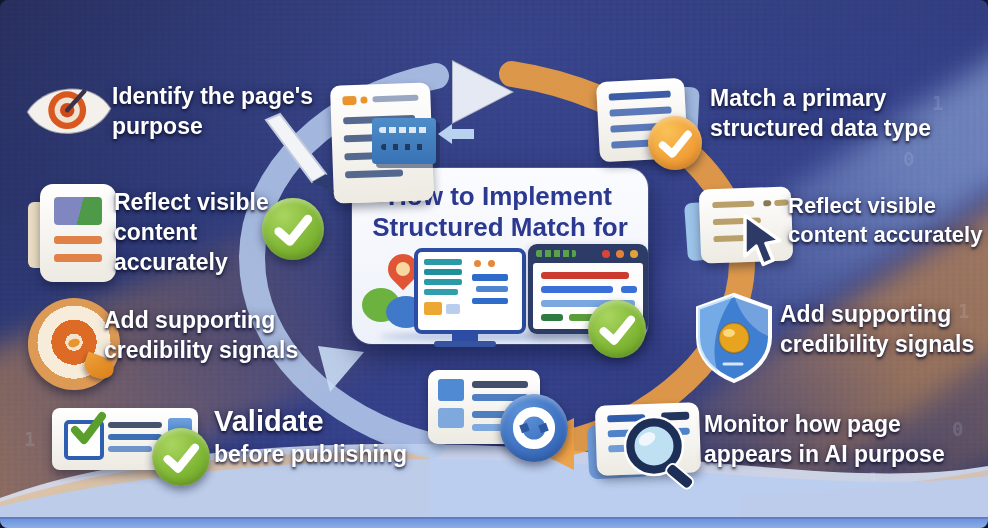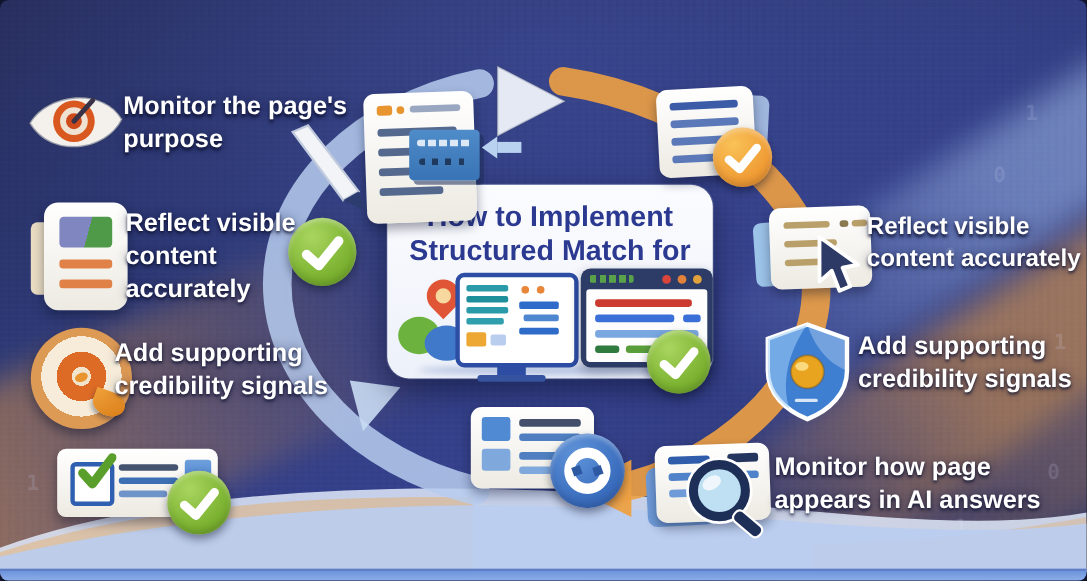--- a/index.html
+++ b/index.html
@@ -168,21 +168,21 @@
     </div>
   </div>
 
   <svg class="icon" style="left:24px;top:76px;" width="90" height="72" viewBox="0 0 100 80">
     <path d="M3 40 C 20 10, 76 2, 97 36 C 80 70, 24 76, 3 40 Z" fill="#f4f1ec" stroke="rgba(45,55,95,.45)" stroke-width="2.5"></path>
     <circle cx="48" cy="38" r="21" fill="#d8581f"></circle>
     <circle cx="48" cy="38" r="14" fill="#f0e2d2"></circle>
     <circle cx="48" cy="38" r="8" fill="#cf4a1a"></circle>
     <line x1="48" y1="38" x2="67" y2="17" stroke="#3a3348" stroke-width="5" stroke-linecap="round"></line>
   </svg>
-  <div class="step-label" style="left:112px;top:82px;">Monitor the page's
+  <div class="step-label" style="left:112px;top:82px;">Identify the page's
 purpose</div>
 
   <div class="icon" style="left:300px;top:80px;width:210px;height:130px;">
     <div class="card-white" style="position:absolute;left:32px;top:4px;width:100px;height:118px;transform:rotate(-2deg);">
       <div class="line" style="left:12px;top:11px;width:14px;height:9px;background:#e8952f;"></div>
       <div class="line" style="left:30px;top:12px;width:7px;height:7px;border-radius:50%;background:#e8952f;"></div>
       <div class="line" style="left:42px;top:12px;width:46px;height:6px;background:#9aa7c0;"></div>
       <div class="line" style="left:12px;top:32px;width:72px;height:7px;background:#55688e;"></div>
       <div class="line" style="left:12px;top:50px;width:72px;height:7px;background:#55688e;"></div>
       <div class="line" style="left:12px;top:68px;width:72px;height:7px;background:#55688e;"></div>
@@ -209,20 +209,22 @@
       <div class="line" style="left:12px;top:28px;width:62px;height:7px;background:#5b79b8;"></div>
       <div class="line" style="left:12px;top:44px;width:62px;height:7px;background:#5b79b8;"></div>
       <div class="line" style="left:12px;top:60px;width:48px;height:7px;background:#5b79b8;"></div>
     </div>
     <div class="check-circle check-orange" style="left:52px;top:38px;width:54px;height:54px;">
       <svg viewBox="0 0 100 100">
           <path d="M27 54 L45 70 L74 34" stroke="#fff" stroke-width="14" stroke-linecap="round" stroke-linejoin="round" fill="none"></path>
         </svg>
     </div>
   </div>
+  <div class="step-label" style="left:710px;top:84px;">Match a primary
+structured data type</div>
 
   <div class="icon" style="left:28px;top:184px;width:100px;height:104px;">
     <div style="position:absolute;left:0px;top:18px;width:22px;height:66px;background:#e9dcc2;border-radius:6px;"></div>
     <div class="card-white" style="position:absolute;left:12px;top:0px;width:76px;height:98px;border-radius:13px;">
       <div class="line" style="left:14px;top:13px;width:48px;height:28px;border-radius:4px;background:linear-gradient(105deg,#8087c0 0 54%,#4f9a49 54%);"></div>
       <div class="line" style="left:14px;top:52px;width:48px;height:8px;background:#e08148;"></div>
       <div class="line" style="left:14px;top:70px;width:48px;height:8px;background:#e08148;"></div>
     </div>
   </div>
   <div class="step-label" style="left:114px;top:188px;">Reflect visible
@@ -250,20 +252,24 @@
       </svg>
     <div class="line" style="left:56px;top:14px;width:54px;height:6px;background:#45536e;"></div>
     <div class="line" style="left:56px;top:26px;width:54px;height:6px;background:#3c6fb4;"></div>
     <div class="line" style="left:56px;top:38px;width:44px;height:6px;background:#6f94c9;"></div>
     <div class="line" style="left:116px;top:10px;width:24px;height:28px;background:linear-gradient(180deg,#6fa0dd,#3f78c9);"></div>
   </div>
   <div class="check-circle check-green icon" style="left:152px;top:428px;width:58px;height:58px;">
     <svg viewBox="0 0 100 100">
         <path d="M27 54 L45 70 L74 34" stroke="#fff" stroke-width="14" stroke-linecap="round" stroke-linejoin="round" fill="none"></path>
       </svg>
+  </div>
+  <div class="validate-wrap">
+    <span class="validate-title">Validate</span>
+    <span class="validate-sub">before publishing</span>
   </div>
 
   <div class="icon card-white" style="left:428px;top:370px;width:112px;height:74px;">
     <div class="line" style="left:10px;top:9px;width:26px;height:22px;background:#4f8ad2;"></div>
     <div class="line" style="left:44px;top:11px;width:56px;height:7px;background:#44506b;"></div>
     <div class="line" style="left:44px;top:24px;width:56px;height:7px;background:#4f7fc0;"></div>
     <div class="line" style="left:10px;top:38px;width:26px;height:20px;background:#7fa9dd;"></div>
     <div class="line" style="left:44px;top:41px;width:52px;height:7px;background:#4f7fc0;"></div>
     <div class="line" style="left:44px;top:54px;width:40px;height:7px;background:#7fa9dd;"></div>
   </div>
@@ -313,15 +319,15 @@
       <div class="line" style="left:12px;top:40px;width:44px;height:7px;background:#6f9bd8;"></div>
     </div>
     <svg style="position:absolute;left:34px;top:12px;" width="82" height="82" viewBox="0 0 82 82">
       <circle cx="32" cy="32" r="24" fill="#bfe0f2" stroke="#1e2f57" stroke-width="9"></circle>
       <circle cx="32" cy="32" r="29" fill="none" stroke="#fff" stroke-width="2.5"></circle>
       <ellipse cx="25" cy="25" rx="9" ry="6" fill="rgba(255,255,255,.75)" transform="rotate(-30 25 25)"></ellipse>
       <rect x="50" y="48" width="30" height="12" rx="5" fill="#1e2f57" transform="rotate(40 50 48)" stroke="#fff" stroke-width="2"></rect>
     </svg>
   </div>
   <div class="step-label" style="left:704px;top:410px;">Monitor how page
-appears in AI answers</div>
+appears in AI purpose</div>
 
 </div>
 
 </body></html>

